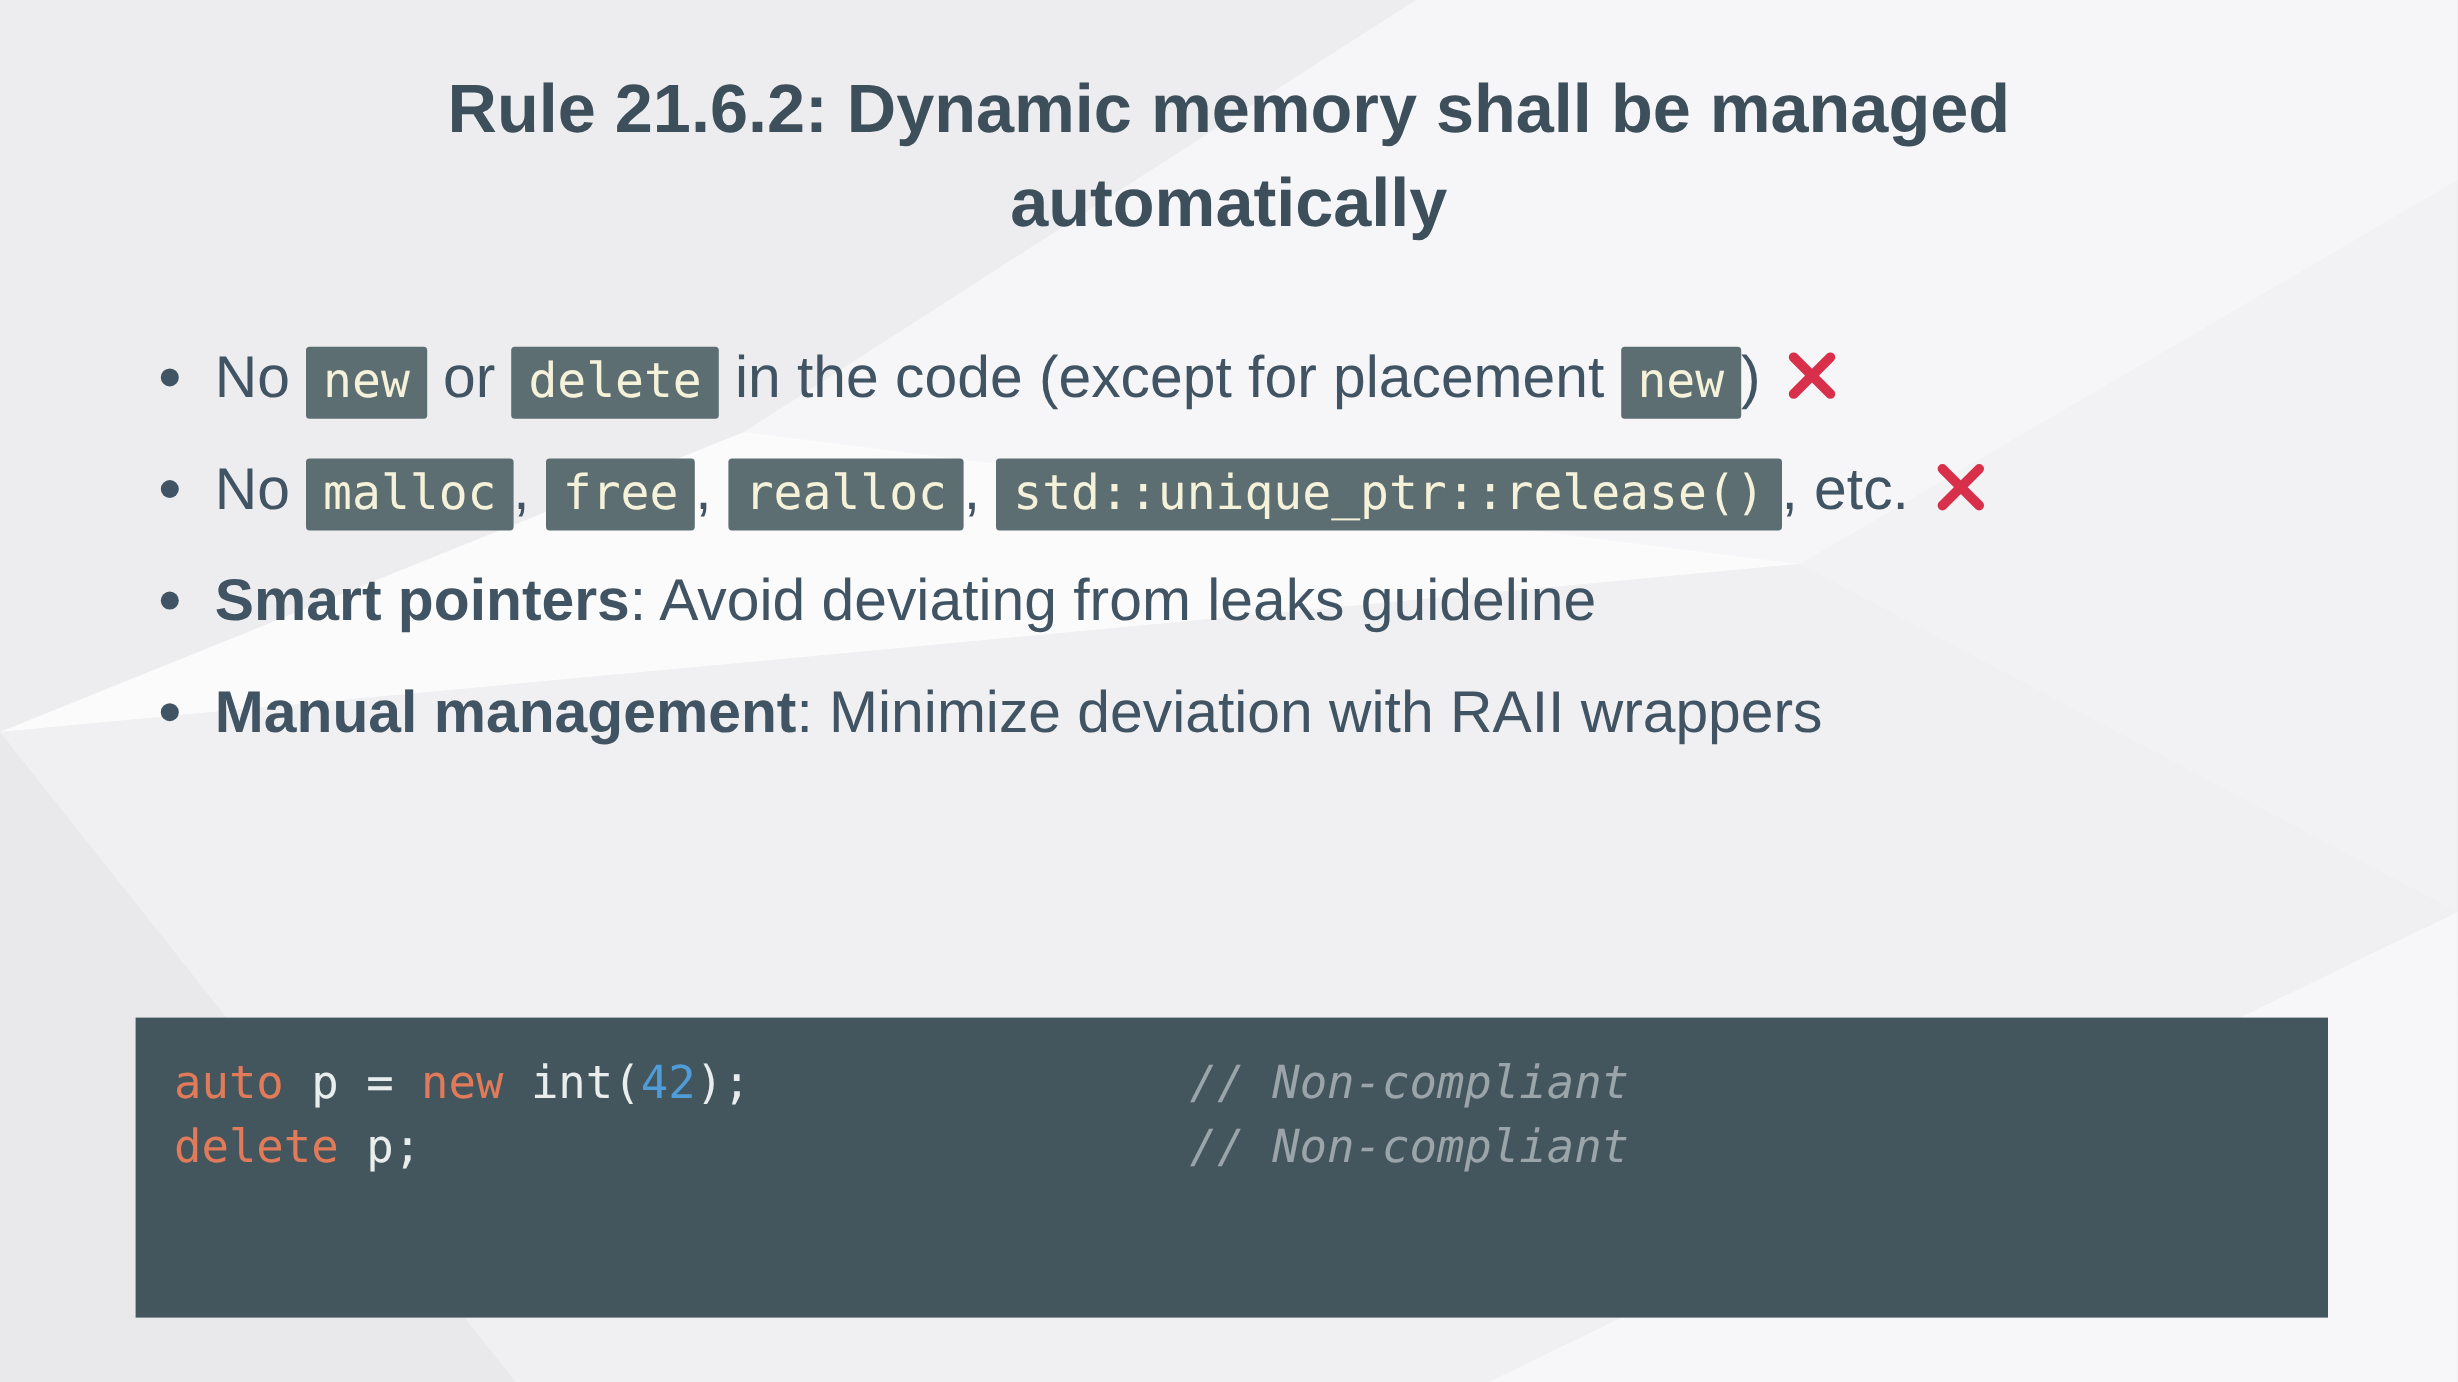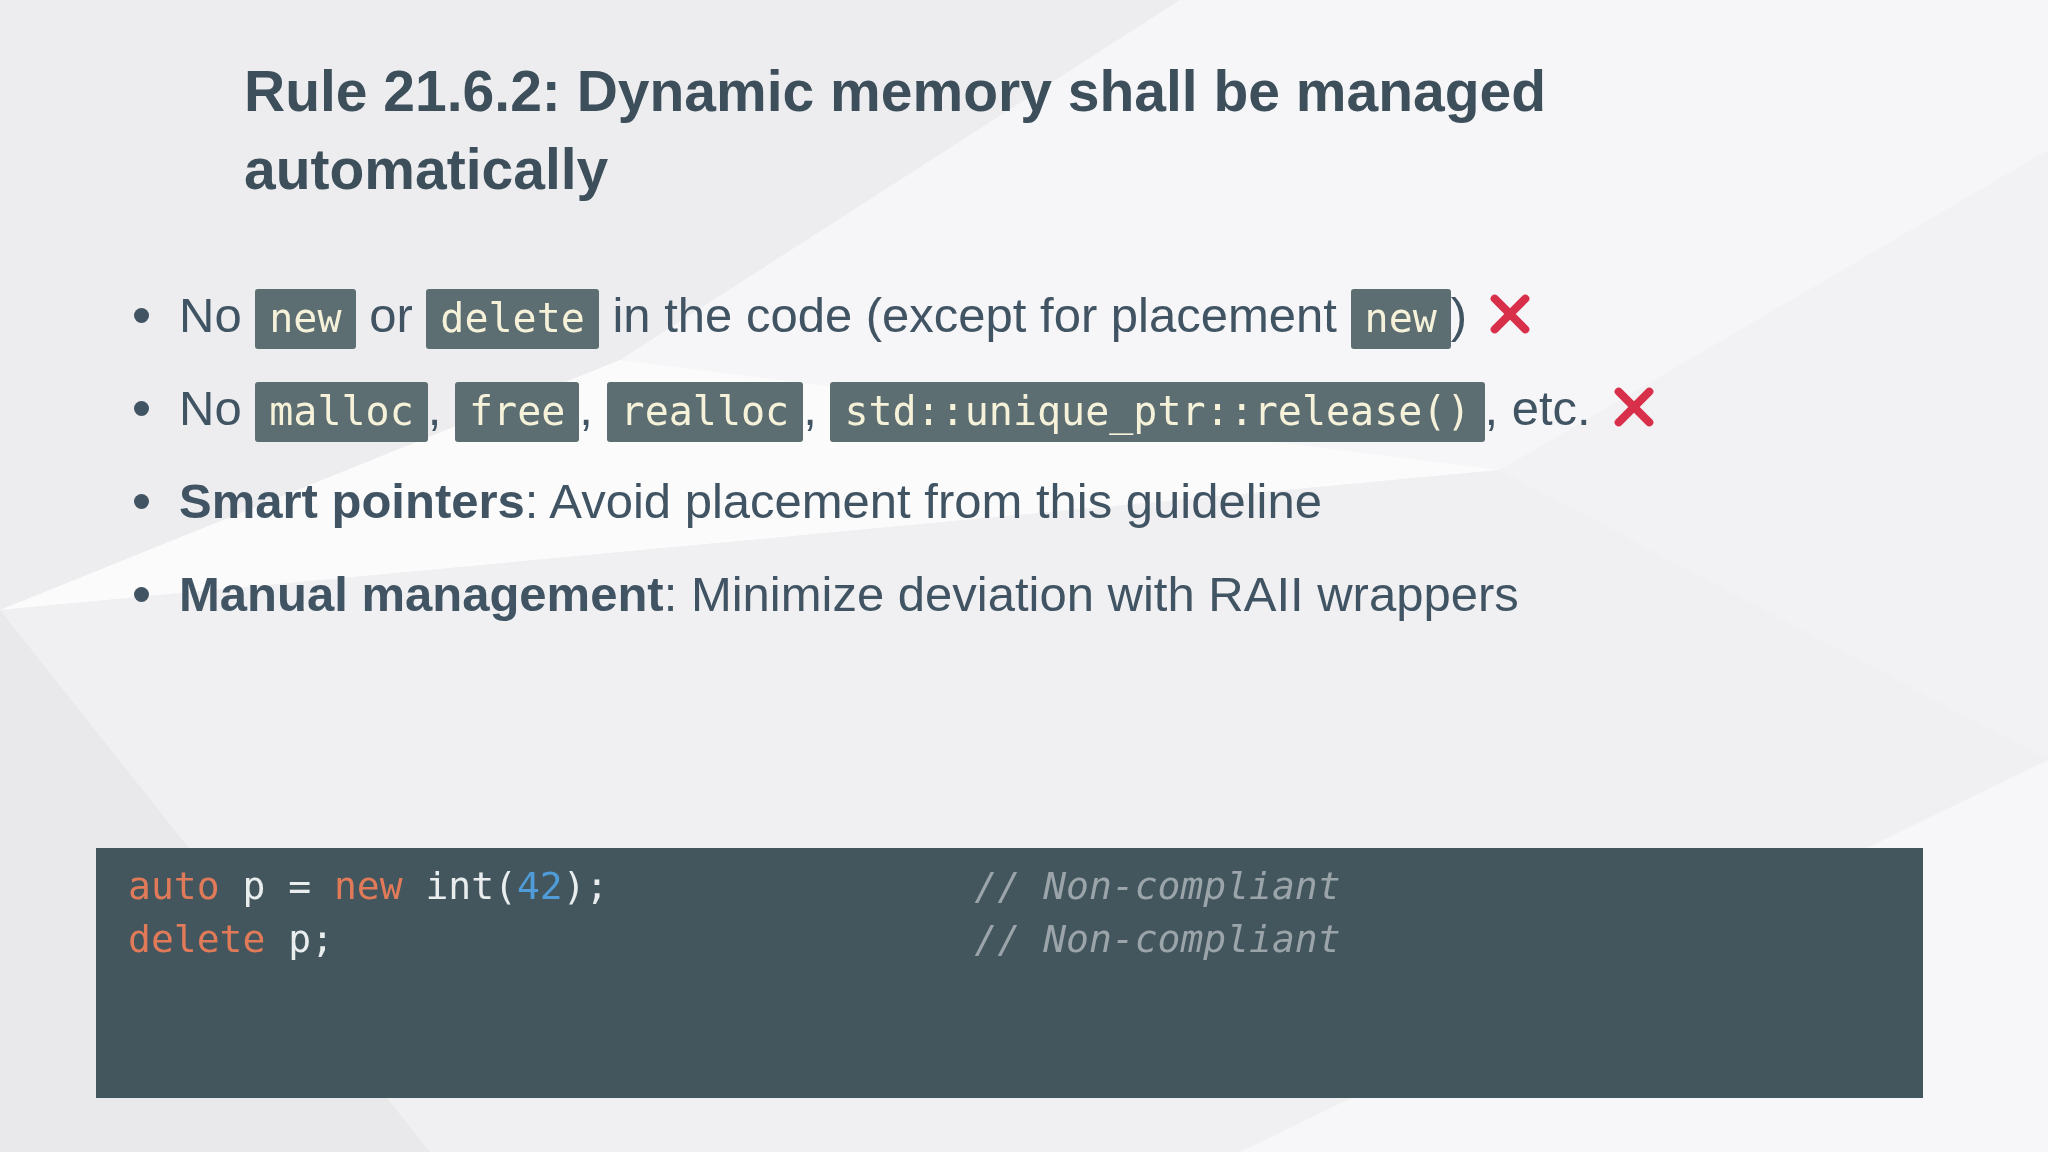--- a/index.html
+++ b/index.html
@@ -23,20 +23,21 @@
   .content {
     position: relative;
     z-index: 1;
     width: 100%;
     height: 100%;
   }
   .slide-title {
     padding-top: 52px;
     margin: 0 auto;
     max-width: 1560px;
+    text-align: center;
     font-size: 57px;
     line-height: 78px;
     font-weight: bold;
     color: var(--heading, #3d4f5b);
   }
   .bullet-list {
     position: absolute;
     top: 286px;
     left: 134px;
     right: 60px;
@@ -72,27 +73,27 @@
   }
   .cross {
     width: 54px;
     height: 54px;
     vertical-align: middle;
     margin-left: 16px;
     transform: translateY(-5px);
   }
   .code-block {
     position: absolute;
-    left: 96px;
+    left: 113px;
     top: 848px;
     width: 1827px;
     height: 250px;
     box-sizing: border-box;
     background: var(--code-bg, #43565e);
-    padding: 12px 0 0 32px;
+    padding: 28px 0 0 32px;
   }
   .code-line {
     font-family: "DejaVu Sans Mono", monospace;
     font-size: 38px;
     line-height: 53px;
     white-space: pre;
   }
   .tok-plain   { color: var(--code-plain, #e9edee); }
   .tok-keyword { color: var(--code-keyword, #e07a58); }
   .tok-number  { color: var(--code-number, #4f9cd8); }
@@ -116,21 +117,21 @@
 
     <h1 class="slide-title">Rule 21.6.2: Dynamic memory shall be managed automatically</h1>
 
     <div class="bullet-list" id="bullet-list">
         <div class="bullet-row"><span class="bullet-dot"></span><span class="bullet-text">No </span><span class="chip">new</span><span class="bullet-text"> or </span><span class="chip">delete</span><span class="bullet-text"> in the code (except for placement </span><span class="chip">new</span><span class="bullet-text">)</span><svg viewBox="0 0 24 24" class="cross">
             <path d="M5.2 5.2 L18.8 18.8 M18.8 5.2 L5.2 18.8" stroke="#d8304b" stroke-width="3.6" stroke-linecap="round" fill="none"></path>
           </svg></div>
         <div class="bullet-row"><span class="bullet-dot"></span><span class="bullet-text">No </span><span class="chip">malloc</span><span class="bullet-text">, </span><span class="chip">free</span><span class="bullet-text">, </span><span class="chip">realloc</span><span class="bullet-text">, </span><span class="chip">std::unique_ptr::release()</span><span class="bullet-text">, etc.</span><svg viewBox="0 0 24 24" class="cross">
             <path d="M5.2 5.2 L18.8 18.8 M18.8 5.2 L5.2 18.8" stroke="#d8304b" stroke-width="3.6" stroke-linecap="round" fill="none"></path>
           </svg></div>
-        <div class="bullet-row"><span class="bullet-dot"></span><span class="bullet-bold">Smart pointers</span><span class="bullet-text">: Avoid placement from this guideline</span></div>
+        <div class="bullet-row"><span class="bullet-dot"></span><span class="bullet-bold">Smart pointers</span><span class="bullet-text">: Avoid deviating from leaks guideline</span></div>
         <div class="bullet-row"><span class="bullet-dot"></span><span class="bullet-bold">Manual management</span><span class="bullet-text">: Minimize deviation with RAII wrappers</span></div>
       </div>
 
     <div class="code-block" id="code-block">
         <div class="code-line"><span class="tok-keyword">auto</span><span class="tok-plain"> p = </span><span class="tok-keyword">new</span><span class="tok-plain"> int(</span><span class="tok-number">42</span><span class="tok-plain">);                </span><span class="tok-comment">// Non-compliant</span></div>
         <div class="code-line"><span class="tok-keyword">delete</span><span class="tok-plain"> p;                            </span><span class="tok-comment">// Non-compliant</span></div>
       </div>
 
   </div>
 </div>

